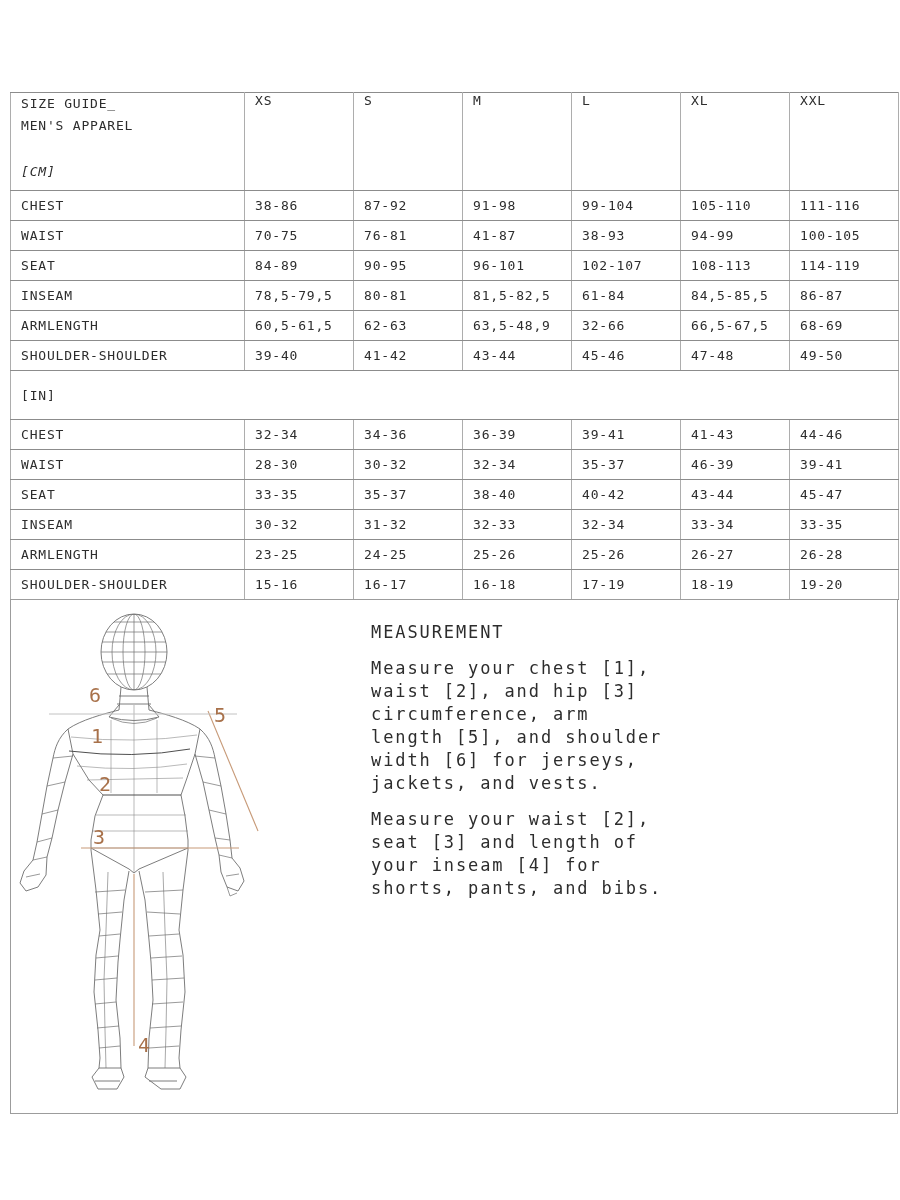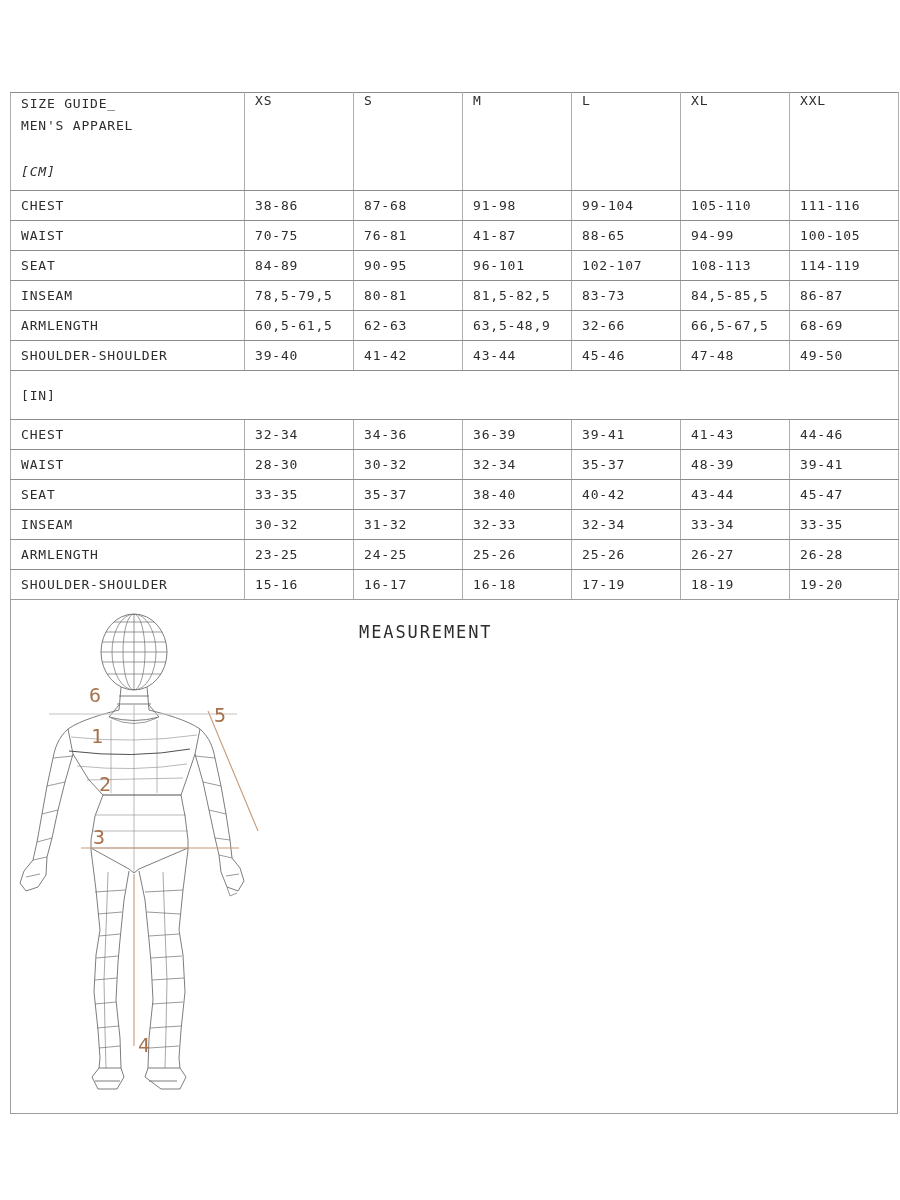--- a/index.html
+++ b/index.html
@@ -27,21 +27,21 @@
   .unit-line { margin-top:24px; line-height:22px;font-style:italic; }
   th.size-cell { padding-top:9px; }
   tbody.data-rows td { height:29px; vertical-align:middle; }
   tbody.unit-band td { height:48px; vertical-align:middle; }
 
   .measure-box {
     position:relative; width:886px; height:513px; margin-top:-1px;
     border:1px solid #9c9c9c; background:#ffffff;
   }
   .mannequin-svg { position:absolute; left:0; top:0; }
-  .measure-text { position:absolute; left:348px; top:0; width:298px;
+  .measure-text { position:absolute; left:360px; top:0; width:298px;
     font-size:17px; letter-spacing:1.9px; }
   .measure-heading { margin:21px 0 0 0; line-height:23px; }
   .measure-text p { margin:13px 0 0 0; line-height:23px; }
 
   .fig-label { font-family:"DejaVu Sans Mono", monospace; font-size:20px; }
 </style>
 </head>
 <body>
 
 <div class="page">
@@ -69,50 +69,50 @@
           <th class="size-cell">M</th>
           <th class="size-cell">L</th>
           <th class="size-cell">XL</th>
           <th class="size-cell">XXL</th>
         </tr>
       </thead>
       <tbody id="cm-body" class="data-rows">
           <tr>
             <td>CHEST</td>
             <td>38-86</td>
-            <td>87-68</td>
+            <td>87-92</td>
             <td>91-98</td>
             <td>99-104</td>
             <td>105-110</td>
             <td>111-116</td>
           </tr>
           <tr>
             <td>WAIST</td>
             <td>70-75</td>
             <td>76-81</td>
             <td>41-87</td>
-            <td>88-65</td>
+            <td>38-93</td>
             <td>94-99</td>
             <td>100-105</td>
           </tr>
           <tr>
             <td>SEAT</td>
             <td>84-89</td>
             <td>90-95</td>
             <td>96-101</td>
             <td>102-107</td>
             <td>108-113</td>
             <td>114-119</td>
           </tr>
           <tr>
             <td>INSEAM</td>
             <td>78,5-79,5</td>
             <td>80-81</td>
             <td>81,5-82,5</td>
-            <td>83-73</td>
+            <td>61-84</td>
             <td>84,5-85,5</td>
             <td>86-87</td>
           </tr>
           <tr>
             <td>ARMLENGTH</td>
             <td>60,5-61,5</td>
             <td>62-63</td>
             <td>63,5-48,9</td>
             <td>32-66</td>
             <td>66,5-67,5</td>
@@ -142,21 +142,21 @@
             <td>39-41</td>
             <td>41-43</td>
             <td>44-46</td>
           </tr>
           <tr>
             <td>WAIST</td>
             <td>28-30</td>
             <td>30-32</td>
             <td>32-34</td>
             <td>35-37</td>
-            <td>48-39</td>
+            <td>46-39</td>
             <td>39-41</td>
           </tr>
           <tr>
             <td>SEAT</td>
             <td>33-35</td>
             <td>35-37</td>
             <td>38-40</td>
             <td>40-42</td>
             <td>43-44</td>
             <td>45-47</td>
@@ -278,17 +278,19 @@
           <text x="203" y="122">5</text>
           <text x="80" y="143">1</text>
           <text x="88" y="191">2</text>
           <text x="82" y="244">3</text>
           <text x="127" y="452">4</text>
         </g>
       </svg>
 
       <div class="measure-text">
         <div class="measure-heading">MEASUREMENT</div>
+        <p>Measure your chest [1], waist [2], and hip [3] circumference, arm length [5], and shoulder width [6] for jerseys, jackets, and vests.</p>
+        <p>Measure your waist [2], seat [3] and length of your inseam [4] for shorts, pants, and bibs.</p>
       </div>
     </div>
 
   </div>
 </div>
 
 </body></html>

